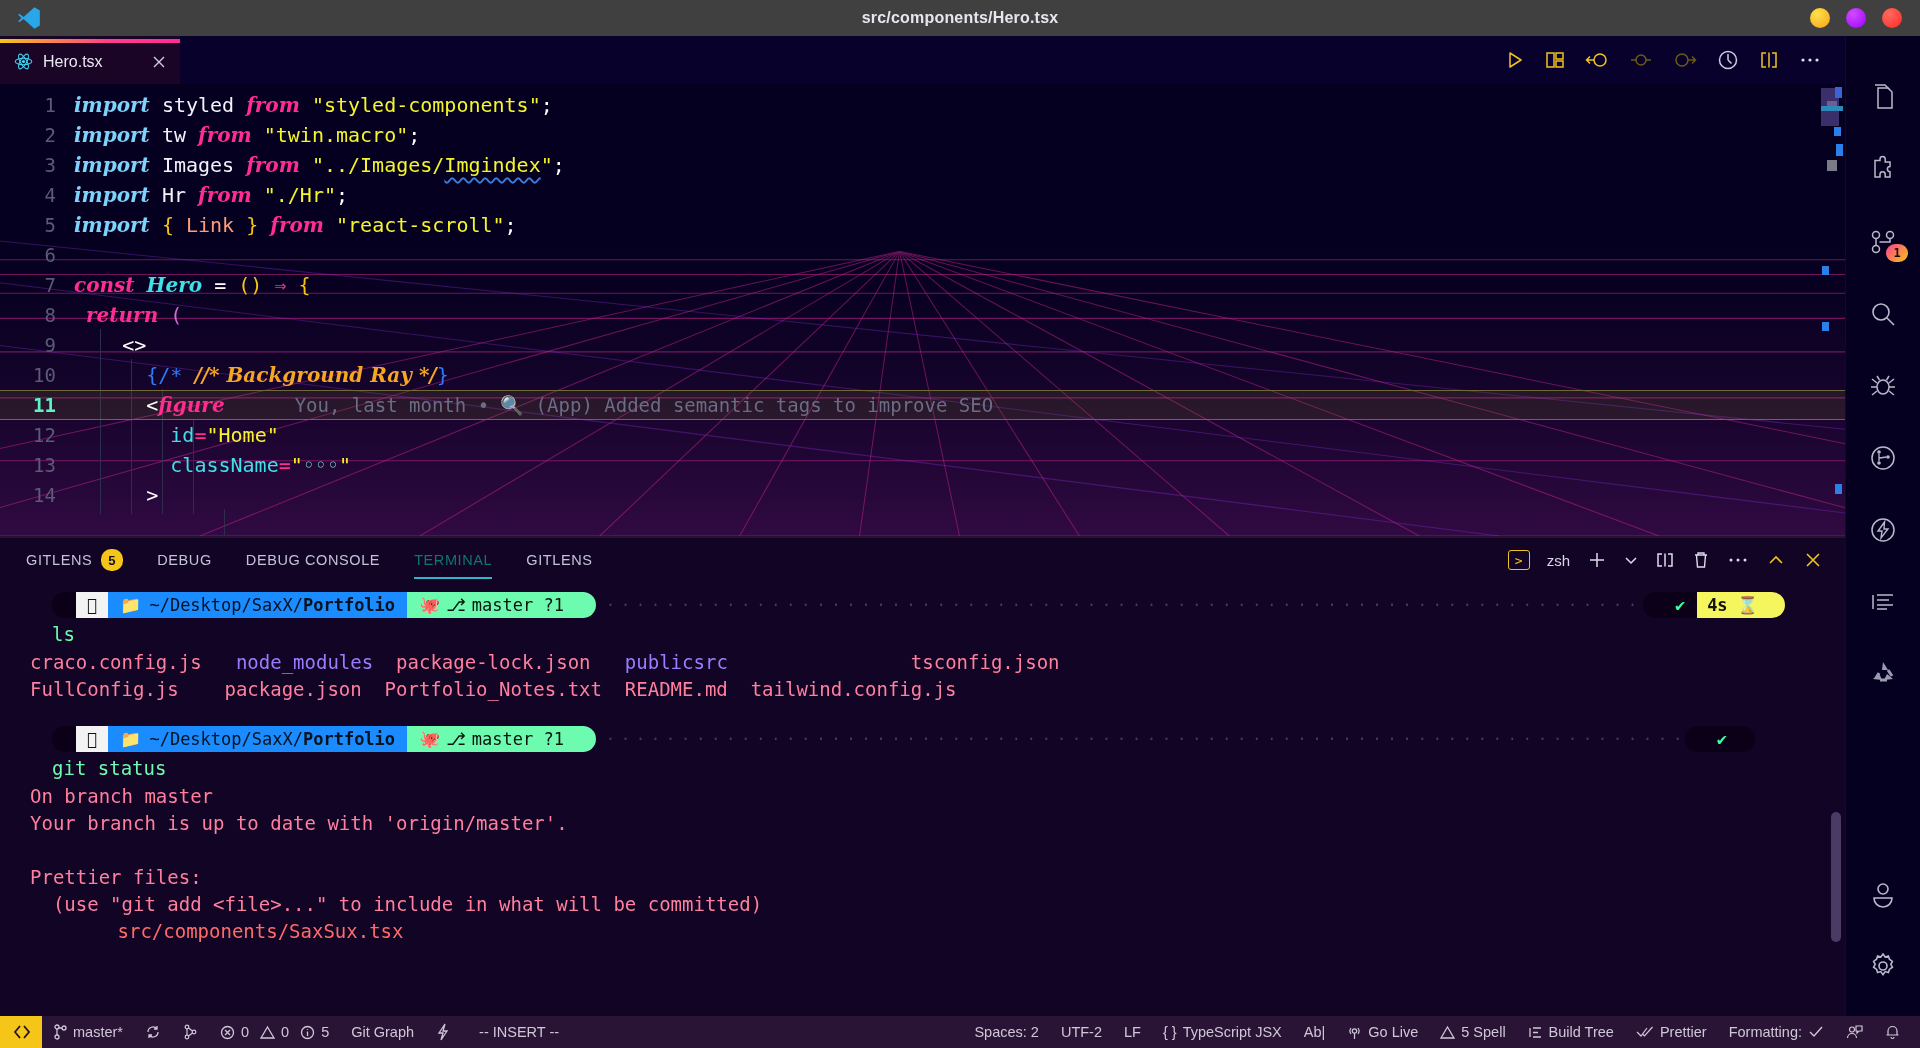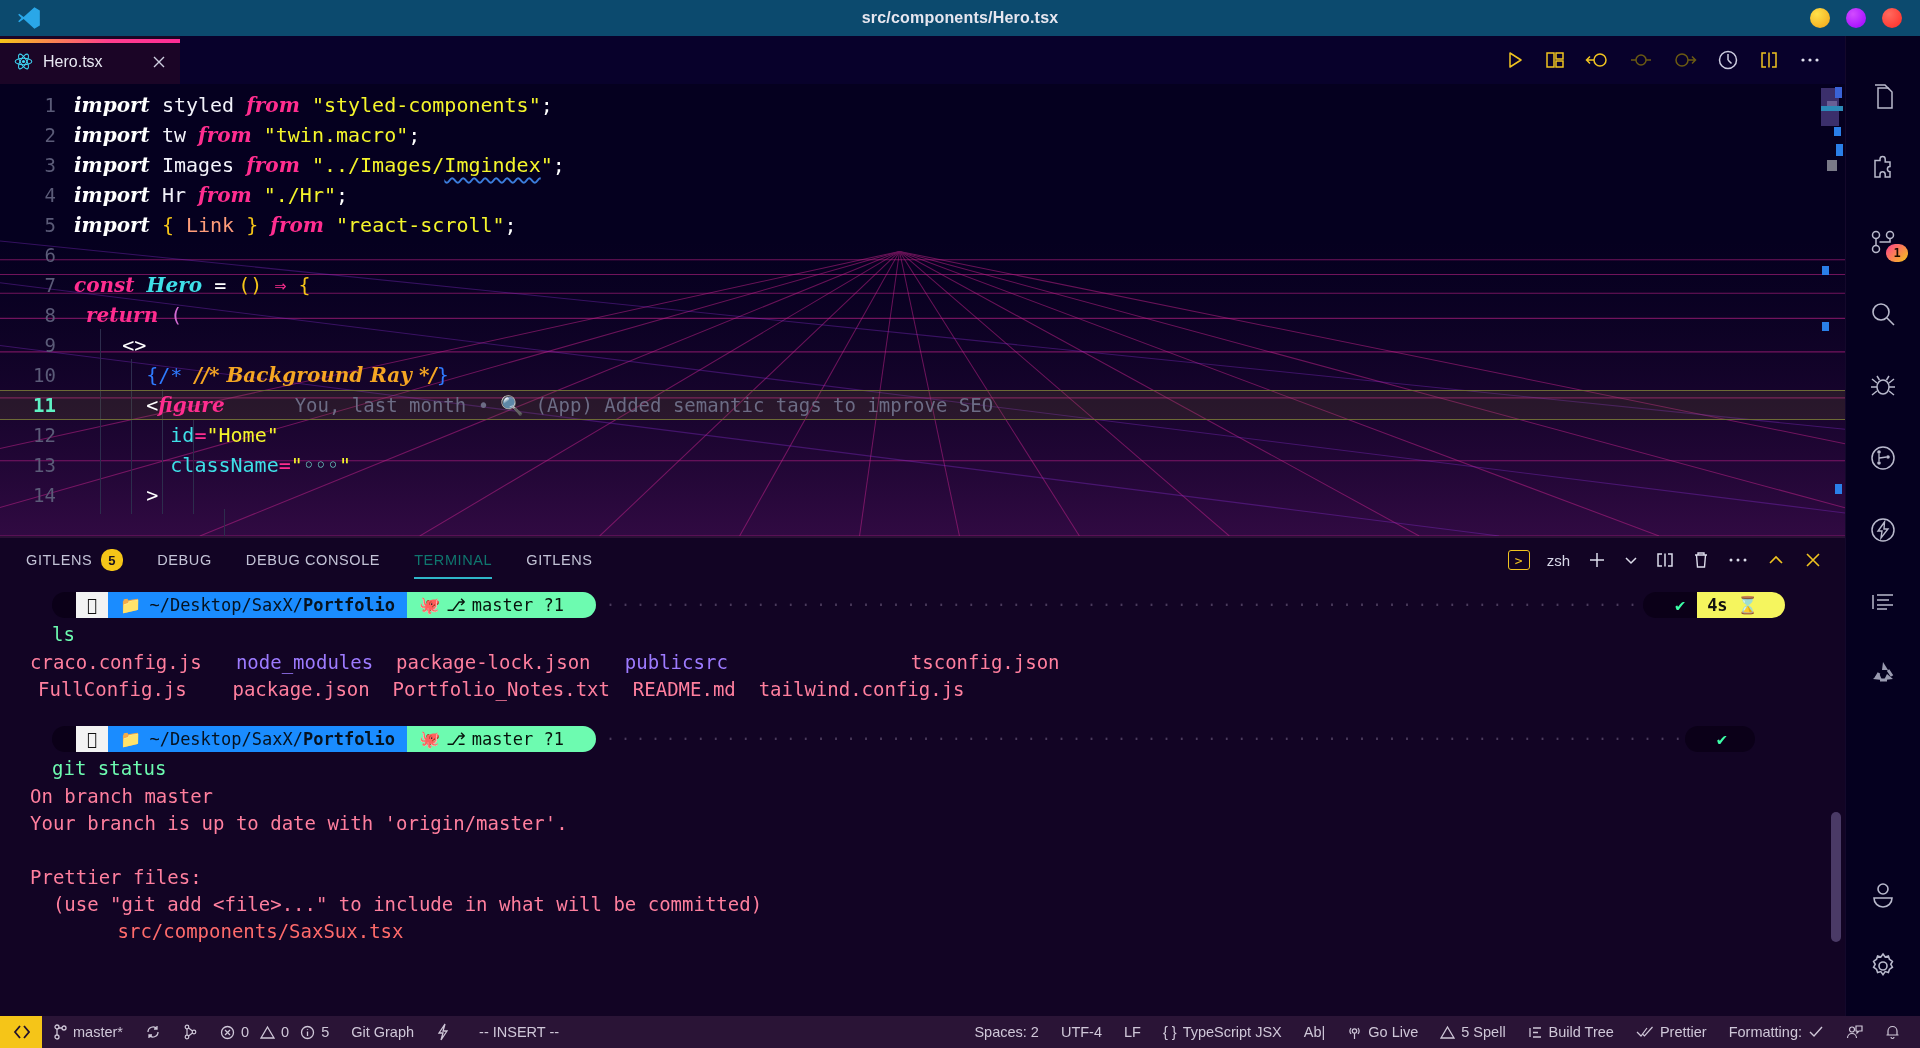--- a/index.html
+++ b/index.html
@@ -7,21 +7,21 @@
     width: 1920px; height: 1048px;
     background: #05001f;
     font-family: "DejaVu Sans Mono", monospace;
     overflow: hidden;
   }
   .app { position: relative; width: 1920px; height: 1048px; display: flex; flex-direction: column; }
 
   
   .titlebar {
     height: 36px; flex: 0 0 36px;
-    background: #0c4a6e;
+    background: #404040;
     display: flex; align-items: center;
     position: relative;
   }
   .titlebar-logo { width: 58px; display: flex; align-items: center; justify-content: center; }
   .titlebar-title {
     position: absolute; left: 0; right: 0; text-align: center;
     font-family: "Liberation Sans", sans-serif;
     font-size: 16px; color: #e6e6ef; font-weight: 700;
     letter-spacing: .2px;
   }
@@ -71,21 +71,21 @@
     color: #5b5b78; font-size: 19px; flex: 0 0 74px;
   }
   .line.current .ln { color: #5ef2c4; font-weight: 700; }
   .line.current {
     background: rgba(120,110,40,.18);
     box-shadow: inset 0 1px 0 #6d6a36, inset 0 -1px 0 #6d6a36;
   }
   .line.current .code { border: none; }
   .code { flex: 1; }
 
-  .k-import { color:#ffffff; font-style: italic; font-family:"DejaVu Serif",serif; font-weight:700;}
+  .k-import { color:#7dd3fc; font-style: italic; font-family:"DejaVu Serif",serif; font-weight:700;}
   .k-kw { color:#ff2d8f; font-style: italic; font-family:"DejaVu Serif",serif; font-weight:700;}
   .k-var { color:#f2f2fa; }
   .k-str { color:#f5f52b; }
   .k-cyan { color:#3fe0e8; font-style: italic; font-family:"DejaVu Serif",serif; font-weight:700;}
   .k-brace { color:#f5c518; }
   .k-salmon { color:#ff9d7a; }
   .k-white { color:#ffffff; }
   .k-comment { color:#f5a623; font-style: italic; font-family:"DejaVu Serif",serif; font-weight:700;}
   .k-cblue { color:#2f7bff; }
   .k-tag { color:#ff2d8f; font-style: italic; font-family:"DejaVu Serif",serif; font-weight:700;}
@@ -419,21 +419,21 @@
             <div class="dots-fill">··············································································································································</div>
             <div class="seg-r-cap"></div>
             <div class="seg seg-ok">✔</div>
             <div class="seg seg-time">4s ⌛</div>
             <div class="seg-time-cap" style="margin-right:60px;"></div>
           </div>
           <div class="cmd-row">
               <span>ls</span>
             </div>
           <div class="trow f-pink" style="padding-left:30px;">craco.config.js   <span class="f-purple">node_modules</span>  package-lock.json   <span class="f-purple">public</span>    <span class="f-purple">src</span>                tsconfig.json</div>
-          <div class="trow f-pink" style="padding-left:38px;">FullConfig.js    package.json  Portfolio_Notes.txt  README.md  tailwind.config.js</div>
+          <div class="trow f-pink" style="padding-left:30px;">FullConfig.js    package.json  Portfolio_Notes.txt  README.md  tailwind.config.js</div>
           <div style="height:22px;"></div>
 
           <div class="prompt-row">
             <div class="seg seg-cap-l"></div>
             <div class="seg seg-apple"></div>
             <div class="seg seg-path">
               <span style="margin-right:8px;">📁</span>
                 <span>~/Desktop/SaxX/</span>
                 <b>Portfolio</b>
             </div>
@@ -608,21 +608,21 @@
     </div>
     <div class="sb-item" style="padding-left:18px;">
       <span>-- INSERT --</span>
     </div>
 
     <div class="sb-right">
       <div class="sb-item">
           <span>Spaces: 2</span>
         </div>
       <div class="sb-item">
-          <span>UTF-4</span>
+          <span>UTF-2</span>
         </div>
       <div class="sb-item">
           <span>LF</span>
         </div>
       <div class="sb-item">
         <span>{ }</span>
         <span>TypeScript JSX</span>
       </div>
       <div class="sb-item">
           <span>Ab|</span>

